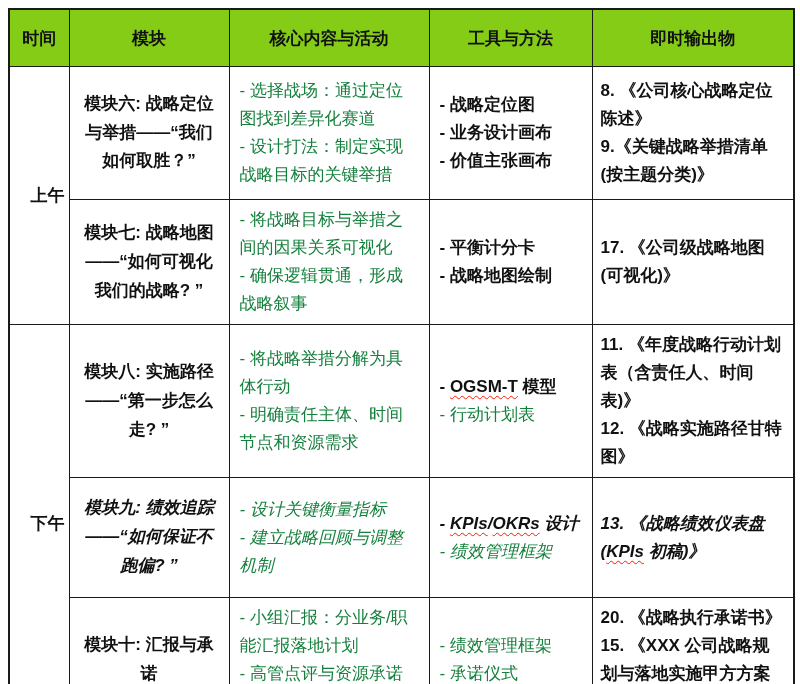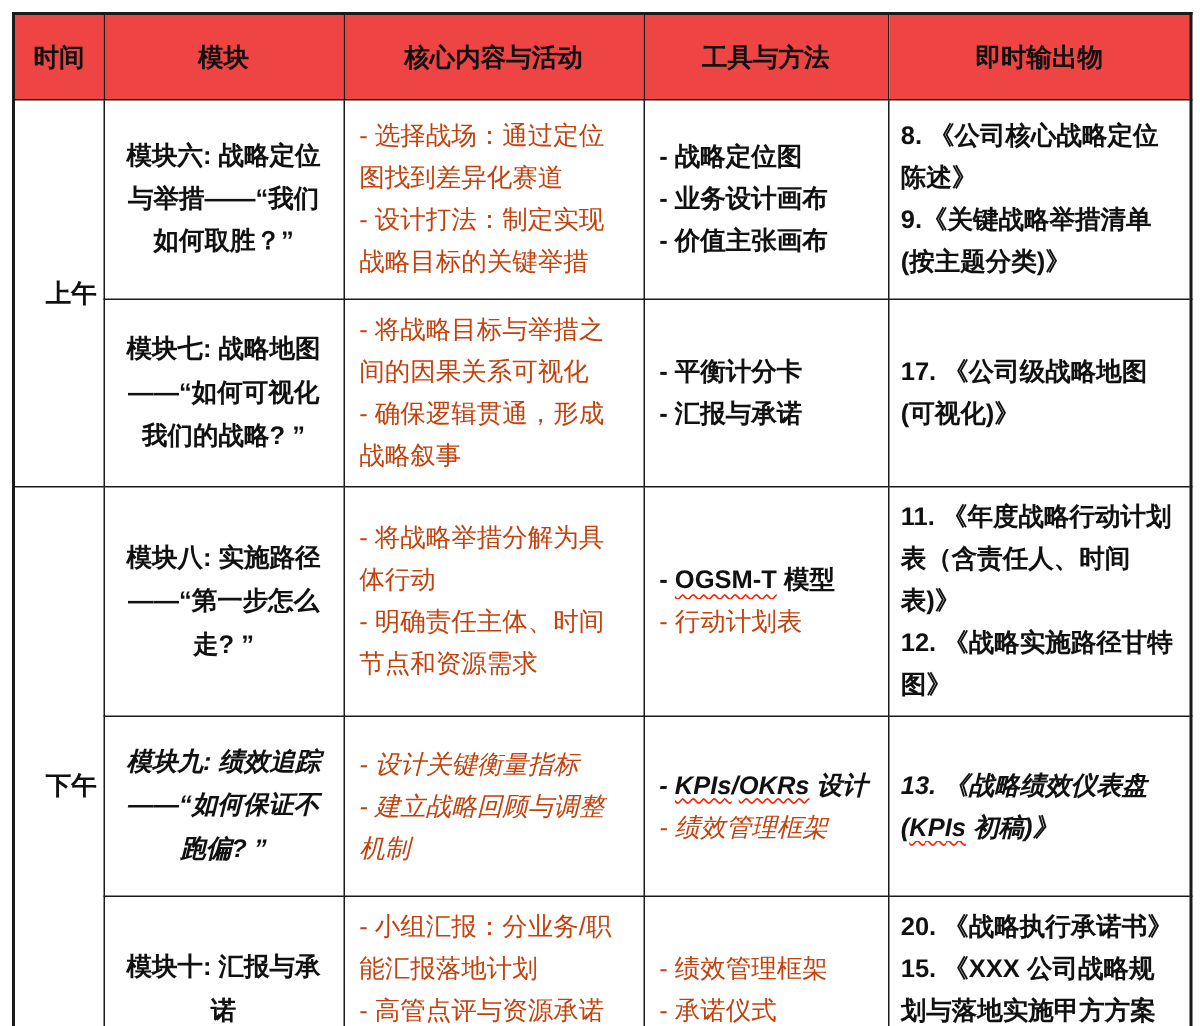--- a/index.html
+++ b/index.html
@@ -29,21 +29,21 @@
     border: 2px solid #1a1a1a;
   }
   table.agenda th, table.agenda td {
     border: 1px solid #1a1a1a;
     vertical-align: middle;
     font-size: 17px;
     overflow: hidden;
   }
   
   th.hd {
-    background: #ef4444;
+    background: #84cc16;
     font-weight: bold;
     color: #111111;
     text-align: center;
     height: 52px;
     padding: 2px 4px;
   }
   
   td.time {
     text-align: right;
     font-weight: bold;
@@ -61,21 +61,21 @@
     padding: 16px 12px;
   }
   
   td.list {
     text-align: left;
     padding: 6px 10px;
     line-height: 1.65;
   }
   td.list .li { margin: 0; }
   .bold { font-weight: bold; color: #111111; }
-  .reg  { font-weight: normal; color: #c2410c; }
+  .reg  { font-weight: normal; color: #15803d; }
   .wavy {
     text-decoration: underline;
     text-decoration-style: wavy;
     text-decoration-color: #ff1a00;
     text-decoration-thickness: 1px;
     text-underline-offset: 3px;
   }
   td.outputs { padding: 6px 8px; }
 </style>
 </head>
@@ -120,21 +120,21 @@
       </tr>
 
       <tr style="height:119px;">
         <td class="module">模块七: 战略地图——“如何可视化我们的战略? ”</td>
         <td class="list">
           <div class="li reg">- 将战略目标与举措之间的因果关系可视化</div>
           <div class="li reg">- 确保逻辑贯通，形成战略叙事</div>
         </td>
         <td class="list">
           <div class="li bold">- 平衡计分卡</div>
-          <div class="li bold">- 汇报与承诺</div>
+          <div class="li bold">- 战略地图绘制</div>
         </td>
         <td class="list outputs">
           <div class="li bold">17. 《公司级战略地图 (可视化)》</div>
         </td>
       </tr>
 
       <tr style="height:123px;">
         <td class="time" rowspan="3">下午</td>
         <td class="module">模块八: 实施路径——“第一步怎么走? ”</td>
         <td class="list">

